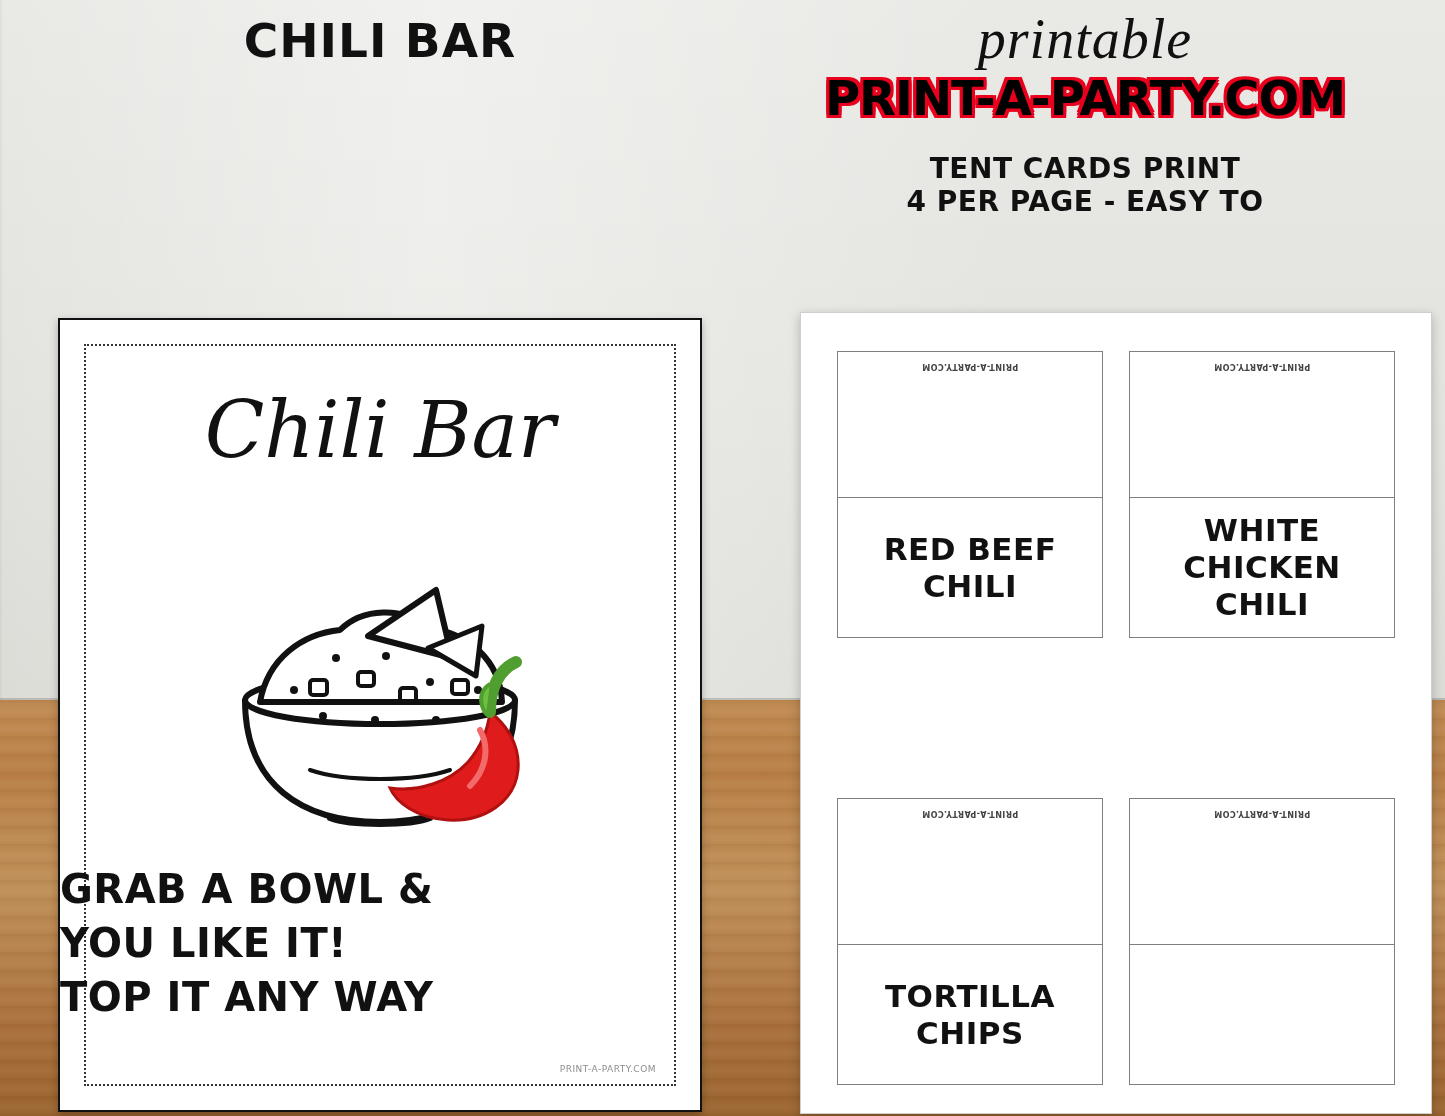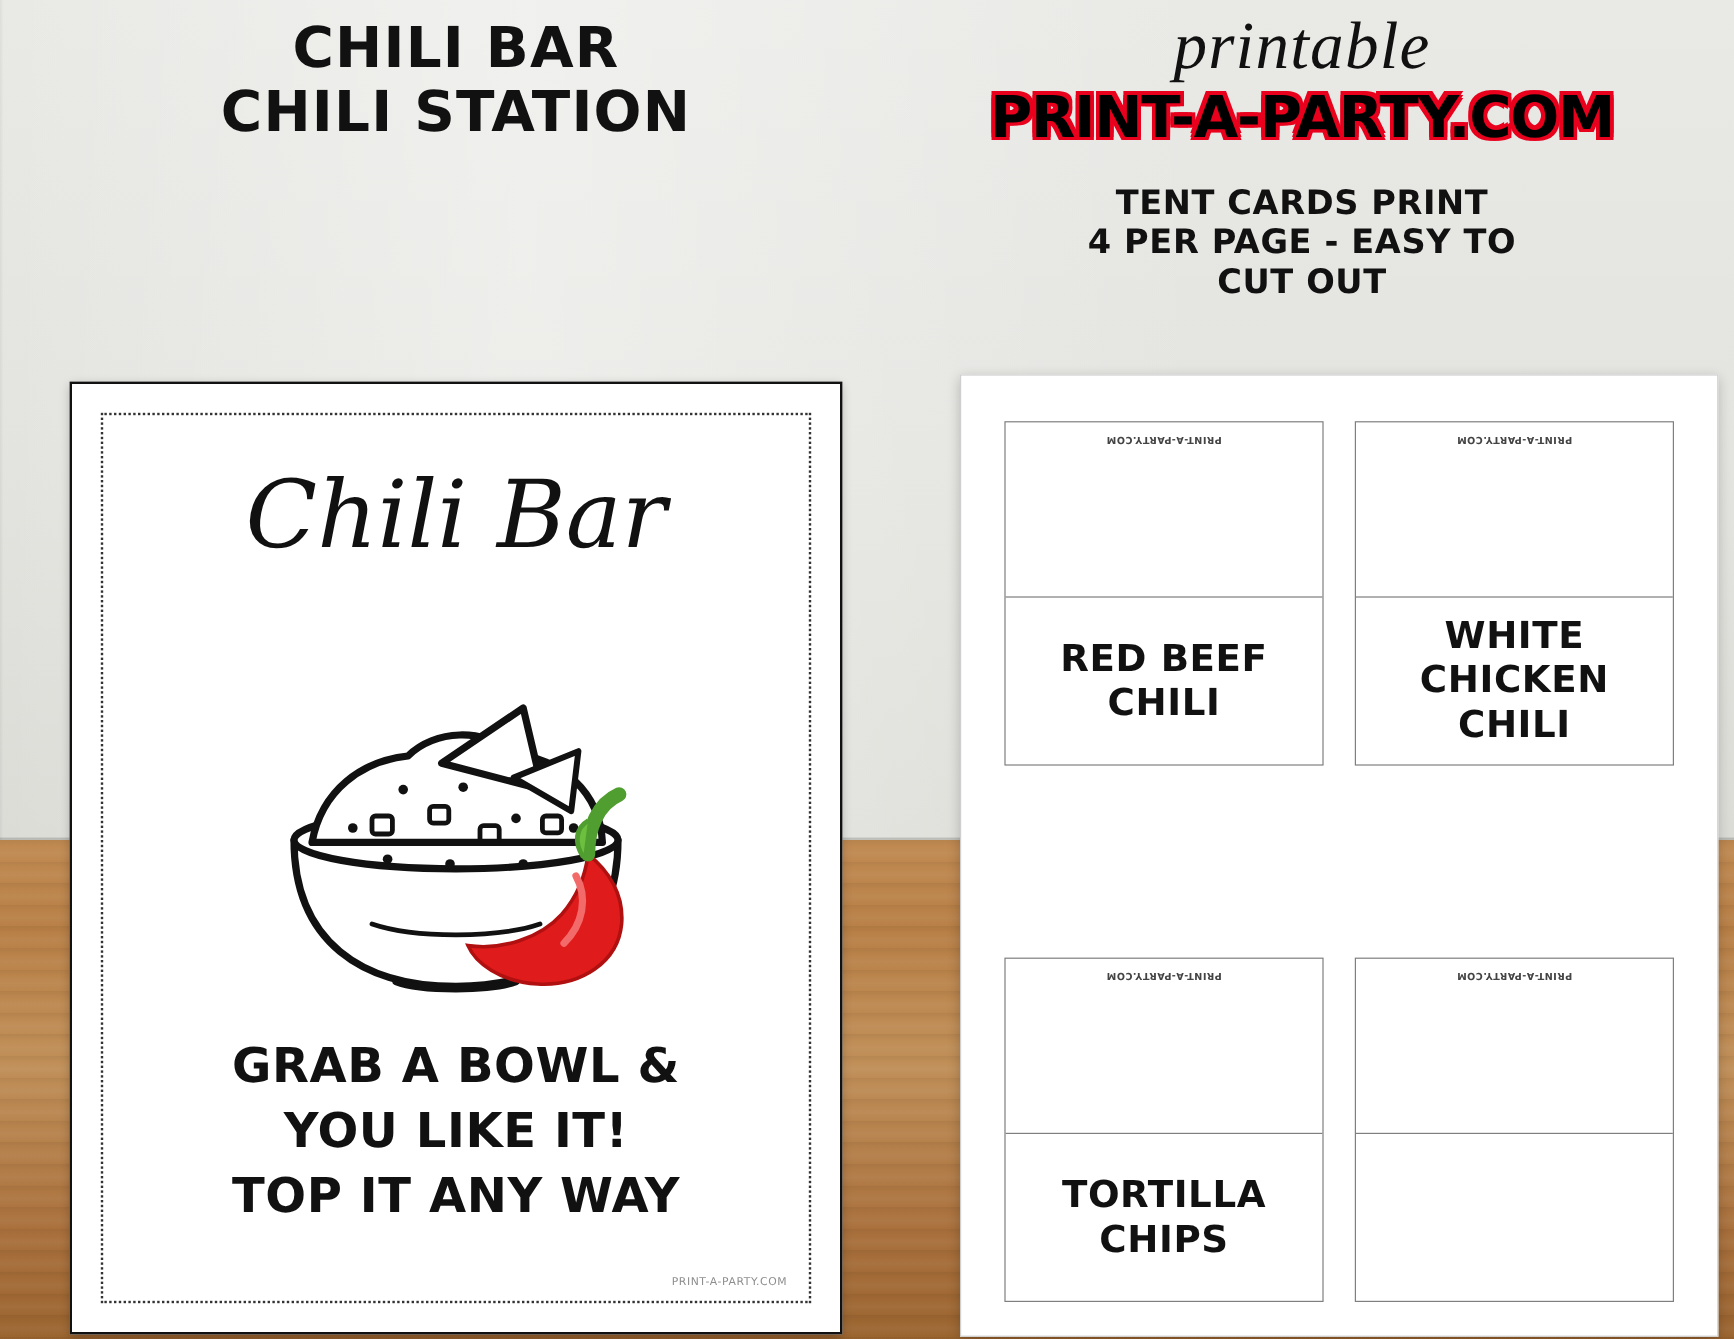--- a/index.html
+++ b/index.html
@@ -164,21 +164,20 @@
     top: 210px;
     transform: translateX(-50%);
     width: 380px;
     height: 300px;
   }
   .sign-bottom {
     position: absolute;
     left: 0;
     bottom: 86px;
     width: 100%;
-    text-align: center;
     font-family: "DejaVu Sans", sans-serif;
     font-weight: bold;
     font-size: 40px;
     line-height: 54px;
     letter-spacing: .5px;
     color: #111;
     text-transform: uppercase;
   }
   .sign-credit {
     position: absolute;
@@ -262,31 +261,29 @@
 
   <div class="bg-wall"></div>
   <div class="bg-wall-seam"></div>
   <div class="bg-table-edge"></div>
   <div class="bg-table"></div>
   <div class="bg-table-grain"></div>
 
   <div class="header-left">
     <div class="title-main">
       <div>CHILI BAR</div>
-      <div>CHILI STATION</div>
     </div>
   </div>
 
   <div class="header-right">
     <div class="script-word">printable</div>
     <div class="brand">PRINT-A-PARTY.COM</div>
     <div class="right-sub">
       <div>TENT CARDS PRINT</div>
       <div>4 PER PAGE - EASY TO</div>
-      <div>CUT OUT</div>
     </div>
   </div>
 
   <div class="sign-sheet">
     <div class="sign-dotted"></div>
 
     <div class="sign-script">Chili Bar</div>
 
     <div class="sign-art">
       <svg viewBox="0 0 380 300" width="380" height="300" aria-hidden="true">

